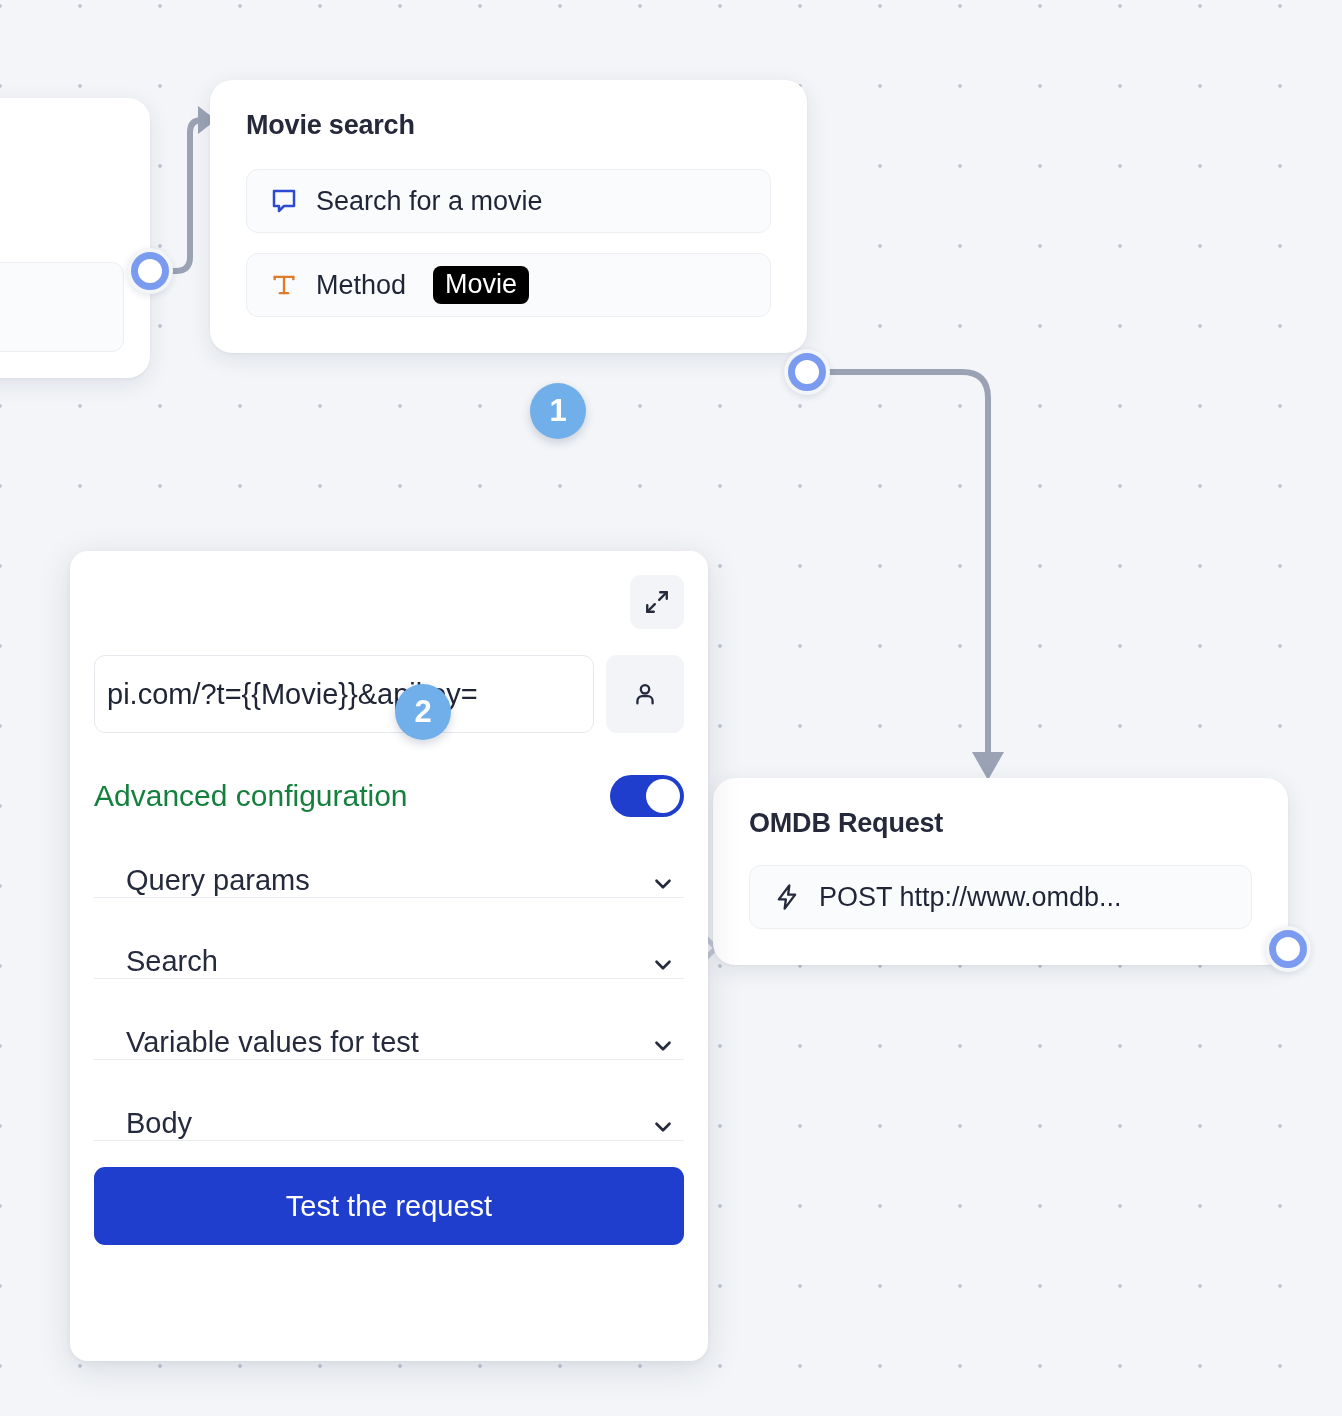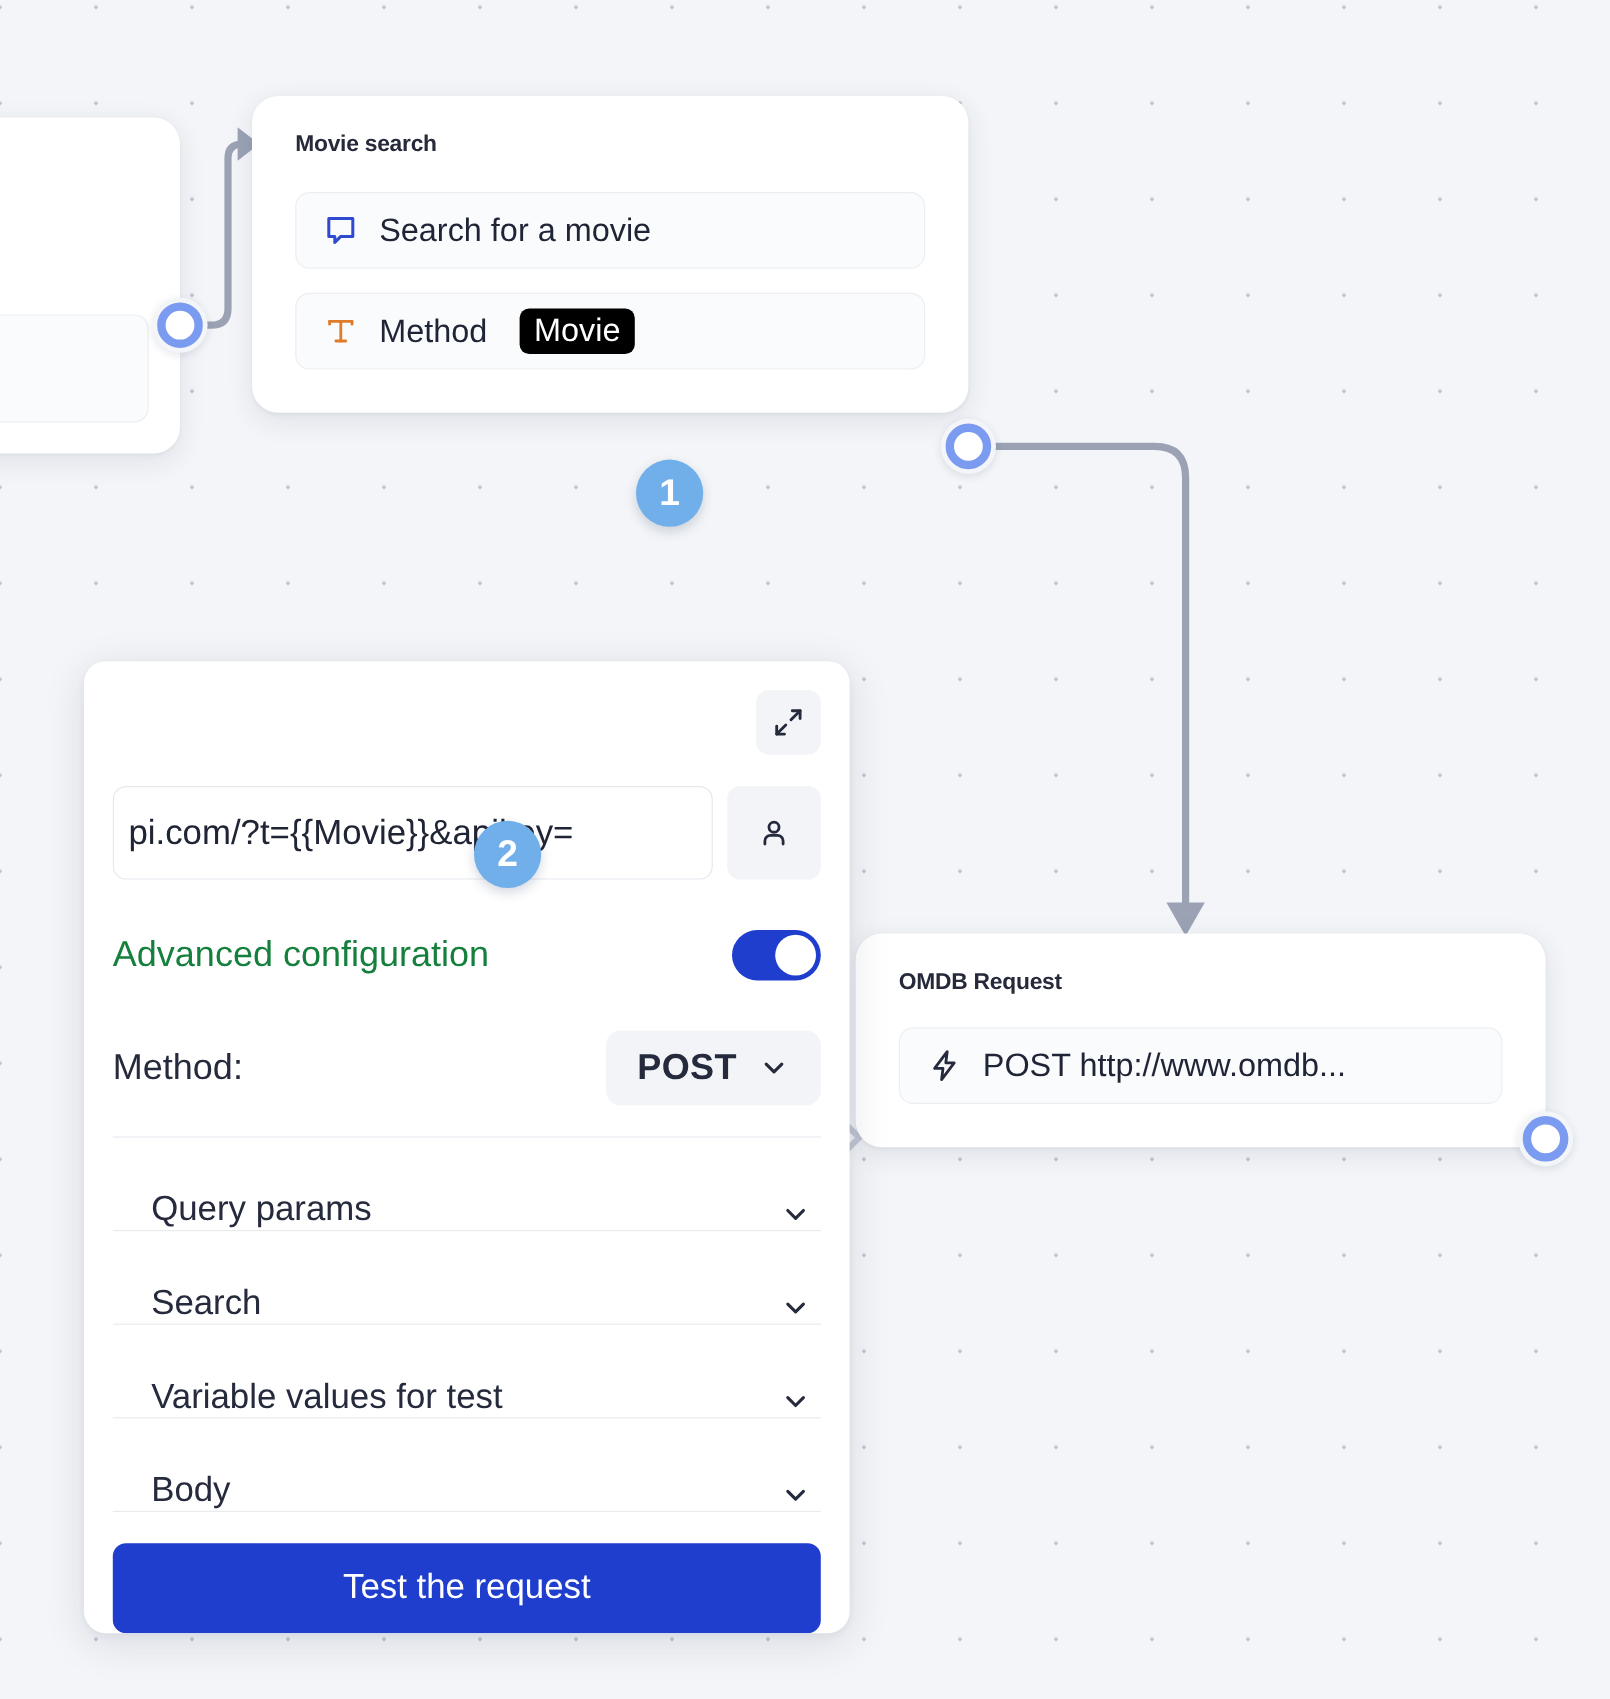--- a/index.html
+++ b/index.html
@@ -33,21 +33,21 @@
   
   .node {
     position: absolute;
     background: #ffffff;
     border-radius: 22px;
     box-shadow: 0 6px 22px rgba(38, 50, 77, 0.10), 0 1px 3px rgba(38,50,77,0.05);
     z-index: 3;
   }
 
   .node-title {
-    font-size: 19px;
+    font-size: 27px;
     font-weight: 700;
     color: #25293a;
     letter-spacing: -0.2px;
   }
 
   .node-row {
     display: flex;
     align-items: center;
     gap: 17px;
     background: #fafbfc;
@@ -391,31 +391,20 @@
             <path d="M5.5 20v-2.2a4 4 0 0 1 4-4h5a4 4 0 0 1 4 4V20"></path>
           </svg>
         </div>
       </div>
 
       <div class="adv-row">
         <span class="adv-label">Advanced configuration</span>
         <span class="toggle"></span>
       </div>
 
-      <div class="method-row">
-        <span class="method-label">Method:</span>
-        <span class="method-select">
-          <span class="method-value">POST</span>
-          <span>
-            <svg class="chev" width="26" height="26" viewBox="0 0 24 24" fill="none" stroke="#252a3c" stroke-width="2.4" stroke-linecap="round" stroke-linejoin="round">
-              <path d="M6 9l6 6 6-6"></path>
-            </svg>
-          </span>
-        </span>
-      </div>
 
       <div class="accordion-item">
         <span class="accordion-label">Query params</span>
         <span>
           <svg class="chev" width="26" height="26" viewBox="0 0 24 24" fill="none" stroke="#252a3c" stroke-width="2.4" stroke-linecap="round" stroke-linejoin="round">
             <path d="M6 9l6 6 6-6"></path>
           </svg>
         </span>
       </div>
 

